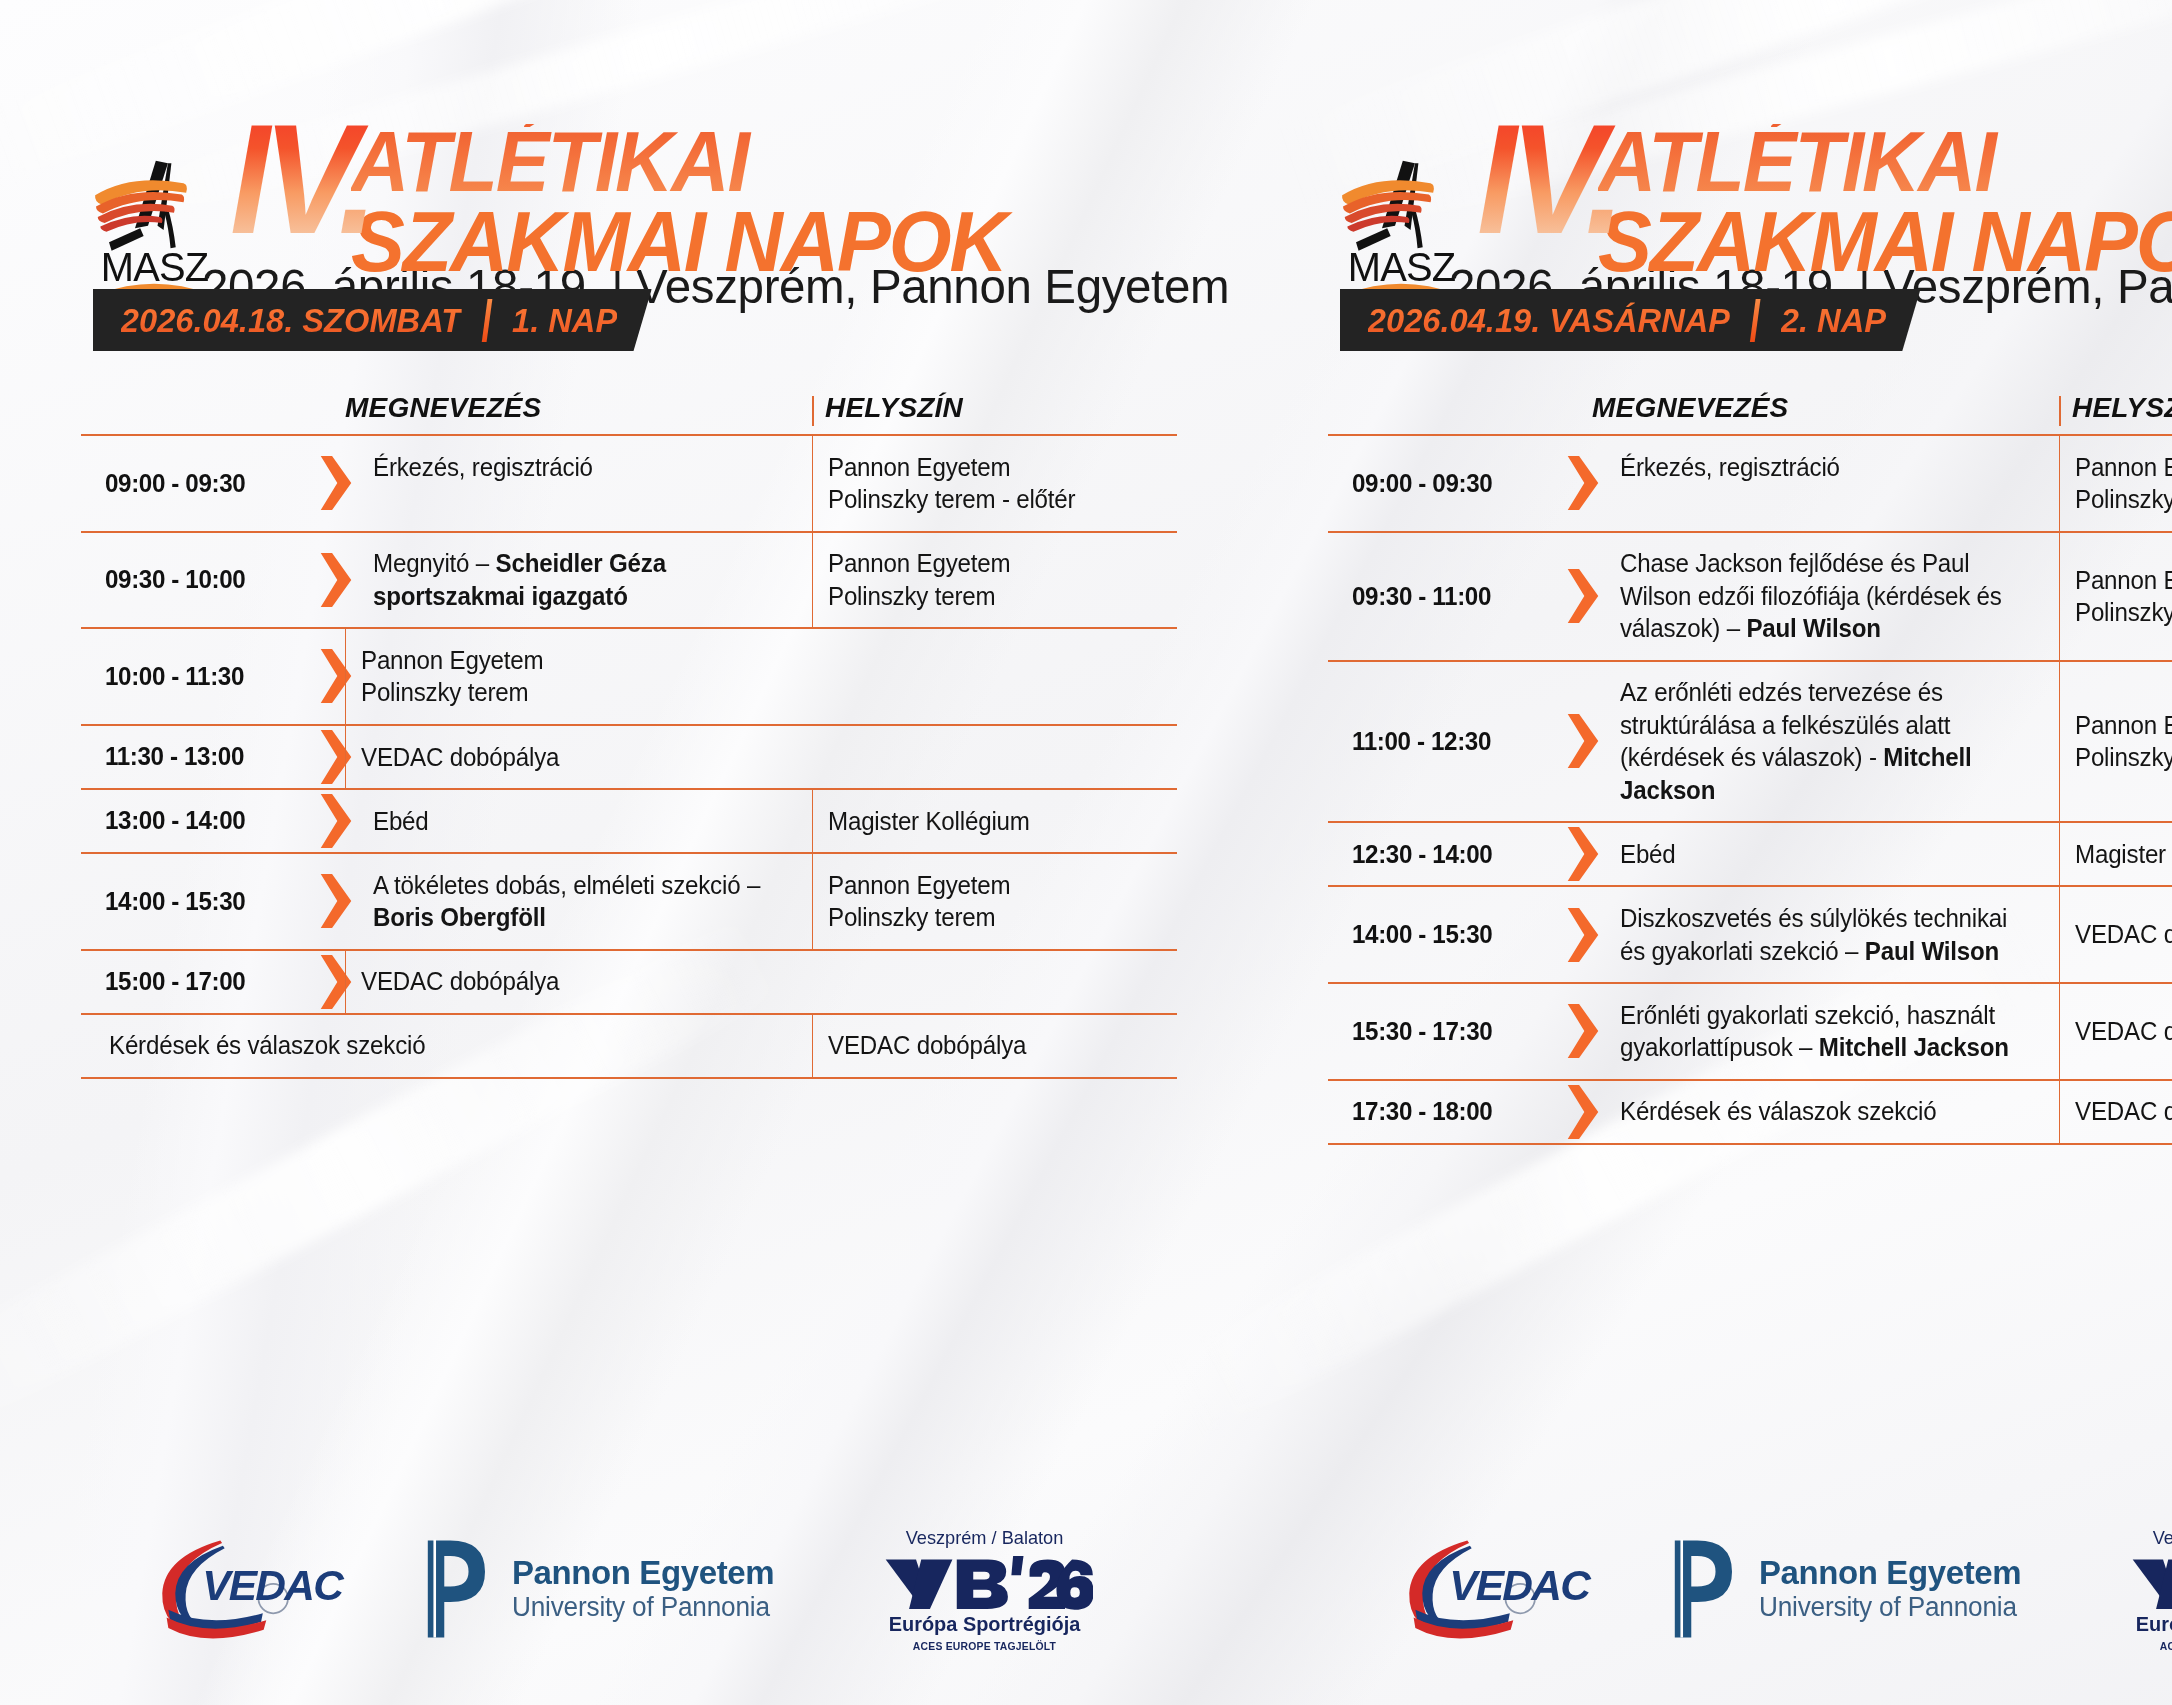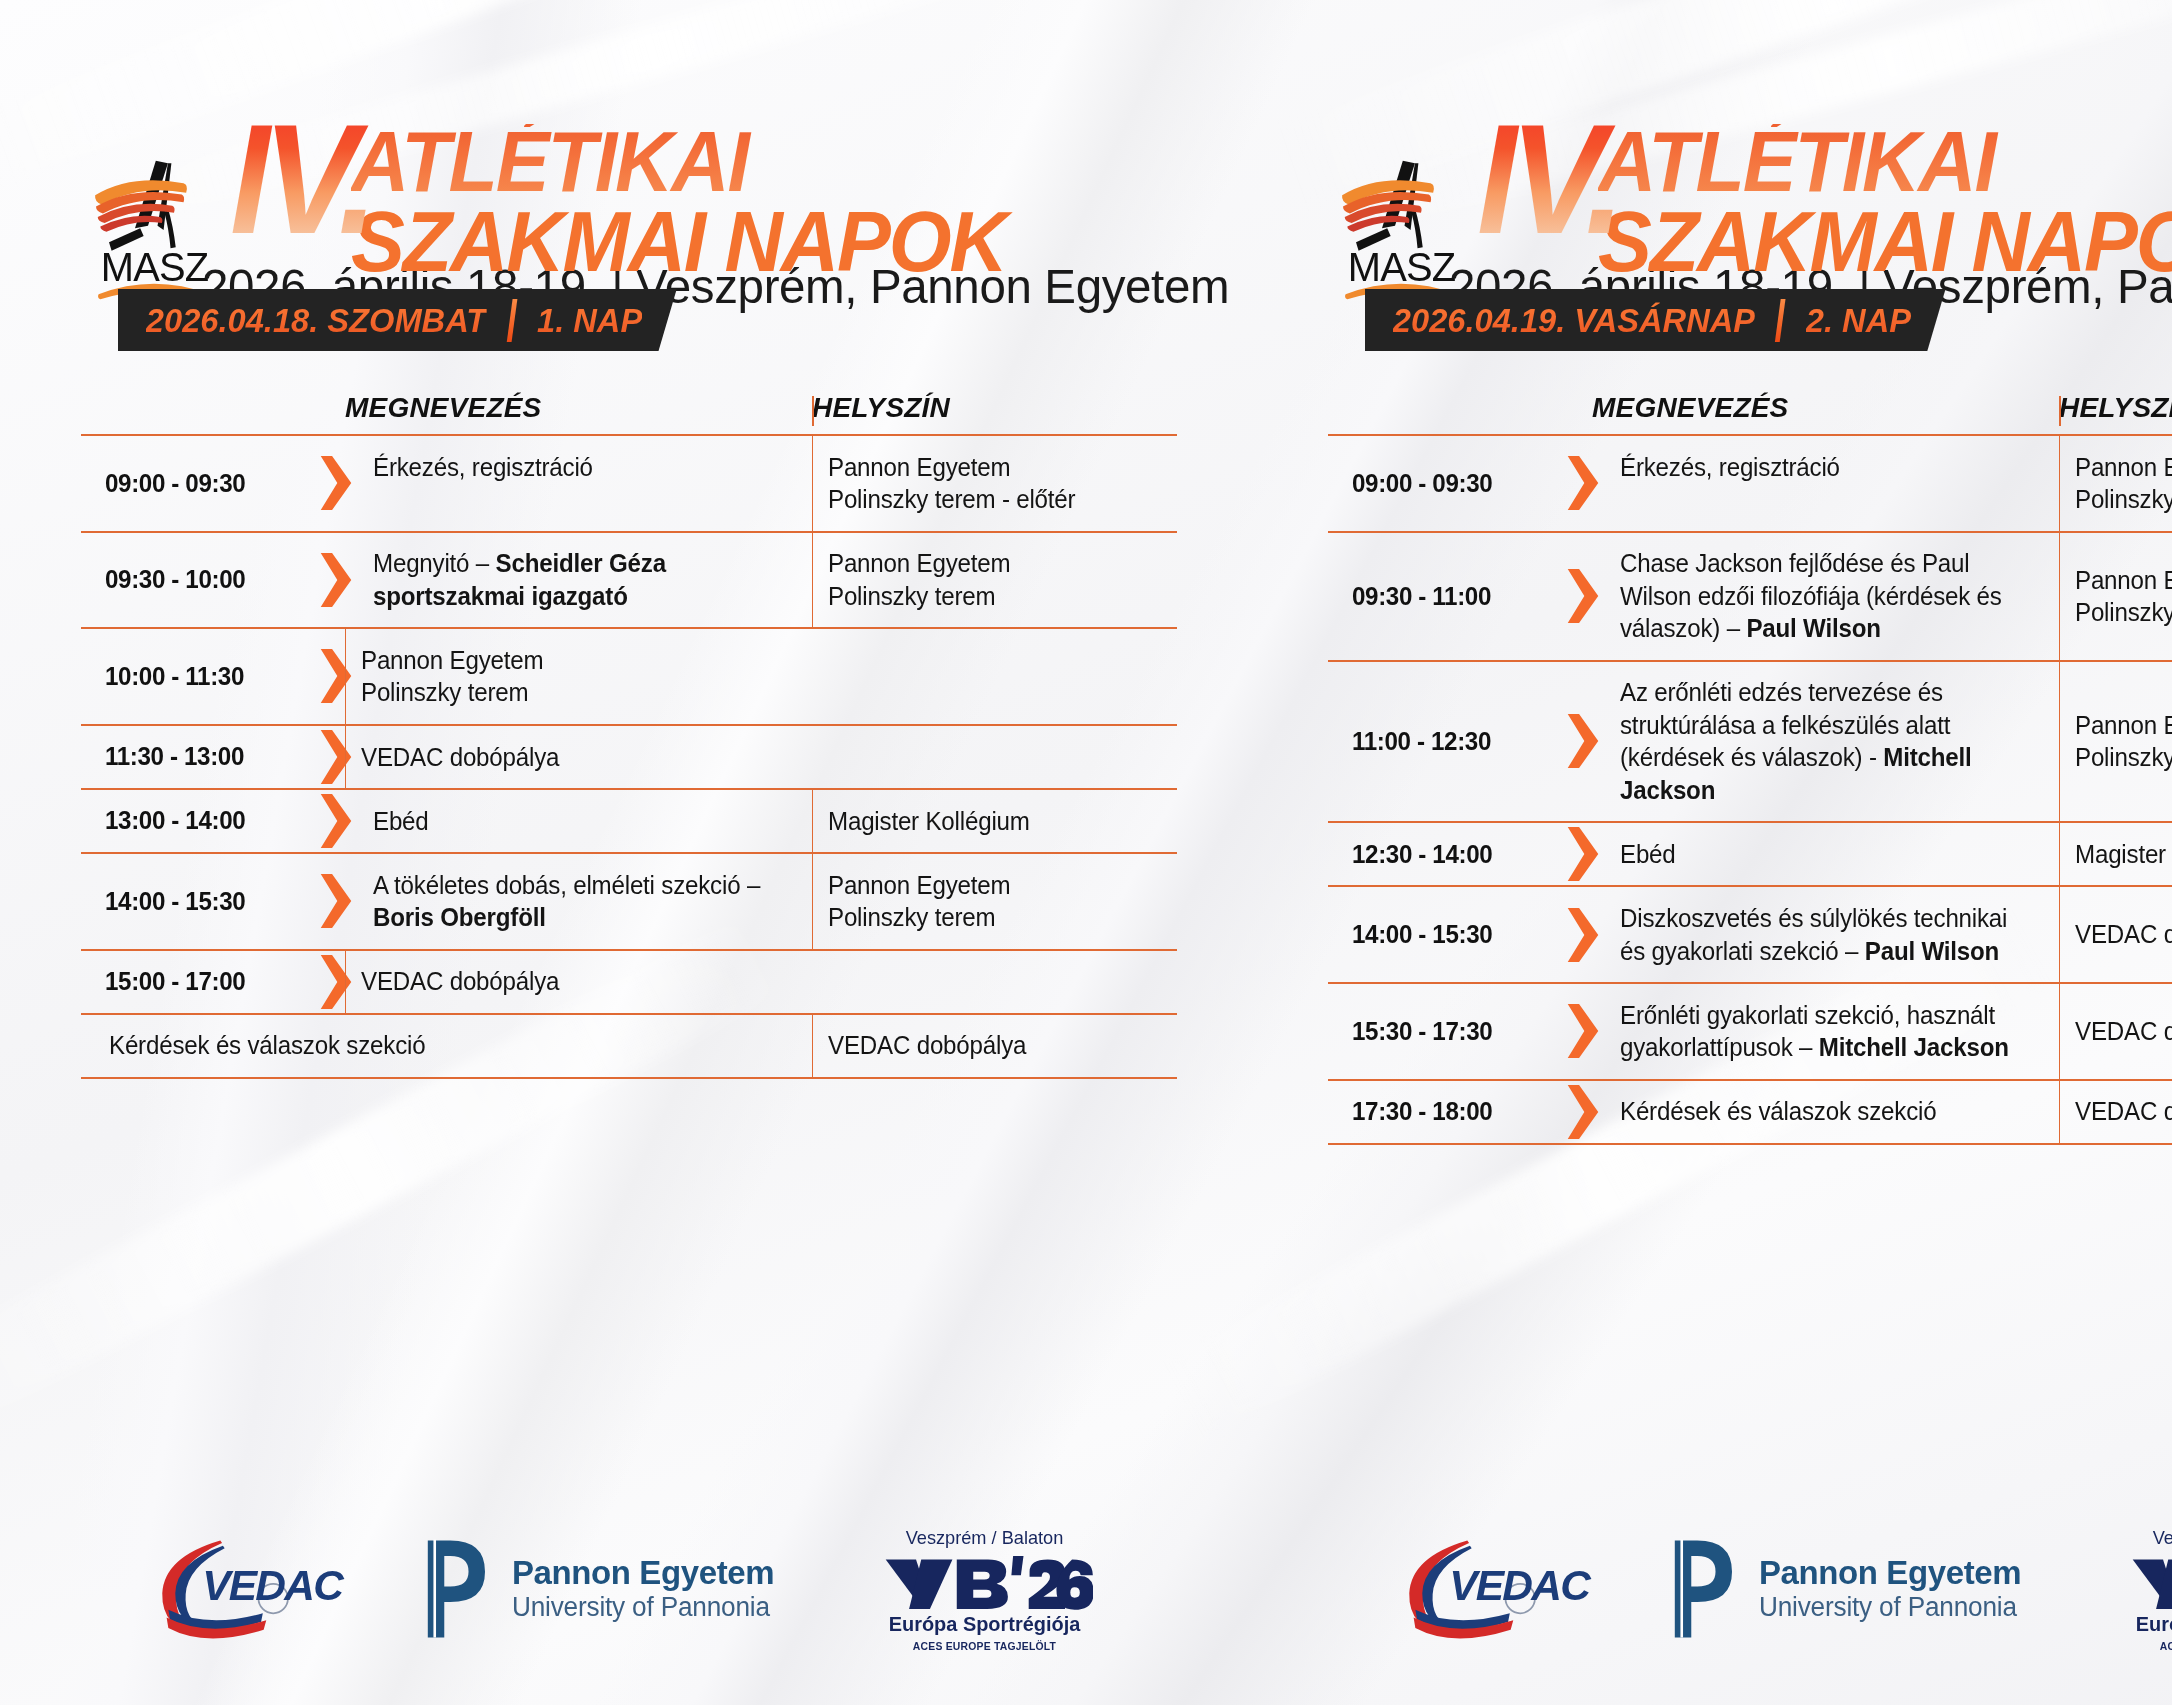--- a/index.html
+++ b/index.html
@@ -138,21 +138,21 @@
     margin-top: 14.8px;
     margin-left: -28px;
     white-space: nowrap;
     transform: scaleX(0.97);
     transform-origin: left top;
   }
 
   
   .day-badge-wrap {
     position: relative;
-    margin-left: 109px;
+    margin-left: 84px;
     margin-top: 20px;
     height: 74px;
     padding-left: 9px;
   }
   .day-badge {
     display: inline-flex;
     align-items: center;
     background: #232323;
     color: #f4722e;
     height: 62px;
@@ -192,21 +192,21 @@
   }
 
   .sched-head {
     display: flex;
     height: 52px;
     align-items: center;
     position: relative;
   }
   .col-time  { flex: 0 0 264px; }
   .col-name  { flex: 1 1 auto; position: relative; }
-  .col-place { flex: 0 0 365px; position: relative; }
+  .col-place { flex: 0 0 365px; position: relative; padding-left: 13px; }
 
   .hdr-label {
     font-weight: bold;
     font-style: italic;
     font-size: 28px;
     letter-spacing: 0.2px;
     color: #111111;
     transform: scaleX(0.94);
     transform-origin: left center;
     white-space: nowrap;

